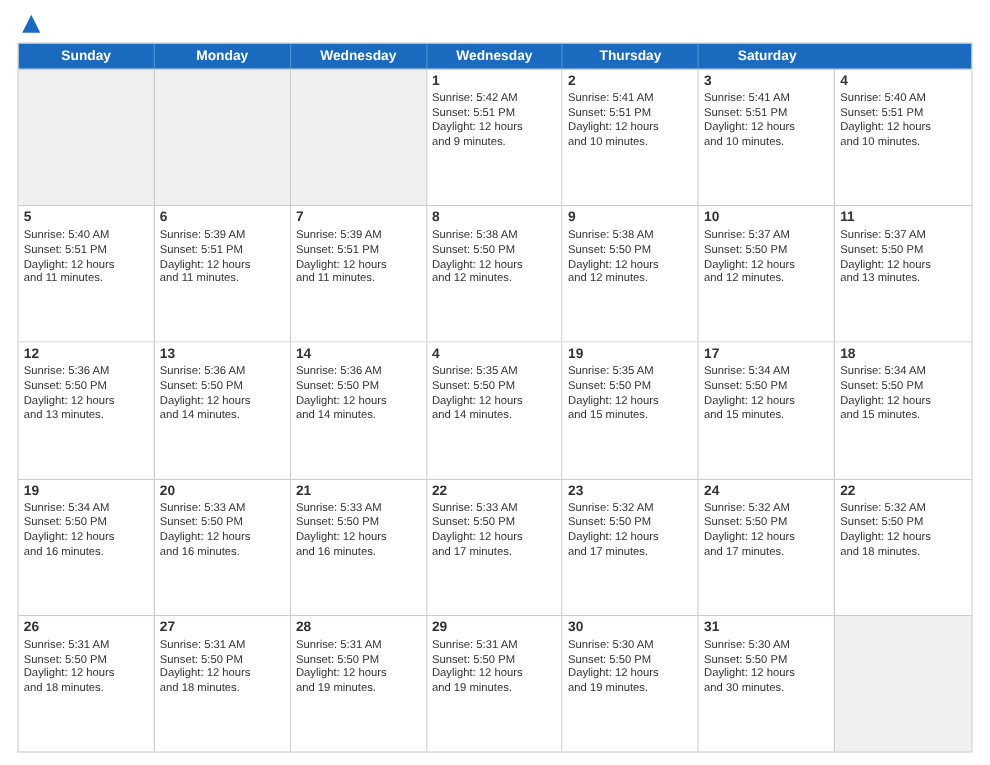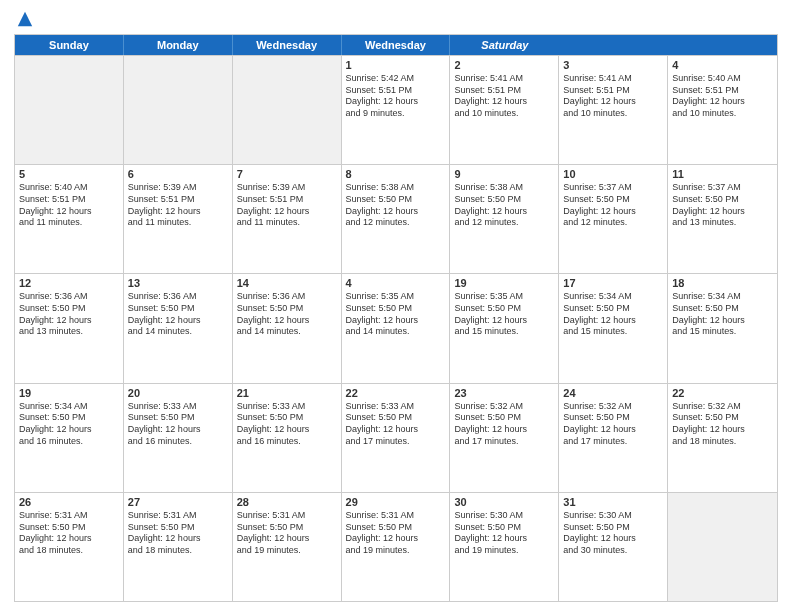--- a/index.html
+++ b/index.html
@@ -59,21 +59,21 @@
       background: #1a6bbf;
     }
     .cal-header-cell {
       color: #fff;
       font-size: 11px;
       font-weight: bold;
       text-align: center;
       padding: 4px 2px;
       border-right: 1px solid #4a8fd0;
     }
-    .cal-header-cell:last-child { border-right: none; font-style: italic; }
+    .cal-header-cell:last-child { border-right: none; }
     .cal-body {
       flex: 1;
       display: flex;
       flex-direction: column;
     }
     .cal-row {
       display: grid;
       grid-template-columns: repeat(7, 1fr);
       flex: 1;
       border-top: 1px solid #ccc;
@@ -122,20 +122,21 @@
       <div class="location"></div>
     </div>
   </div>
 
   <div class="calendar">
     <div class="cal-header">
     <div class="cal-header-cell">Sunday</div>
         <div class="cal-header-cell">Monday</div>
         <div class="cal-header-cell">Wednesday</div>
         <div class="cal-header-cell">Wednesday</div>
+        <div class="cal-header-cell">Thursday</div>
         <div class="cal-header-cell">Saturday</div>
       </div>
     <div class="cal-body">
     <div class="cal-row">
           <div class="cal-cell shaded"></div>
           <div class="cal-cell shaded"></div>
           <div class="cal-cell shaded"></div>
           <div class="cal-cell">
             <span class="day-num">1</span>
             <span class="cell-line">Sunrise: 5:42 AM</span>

